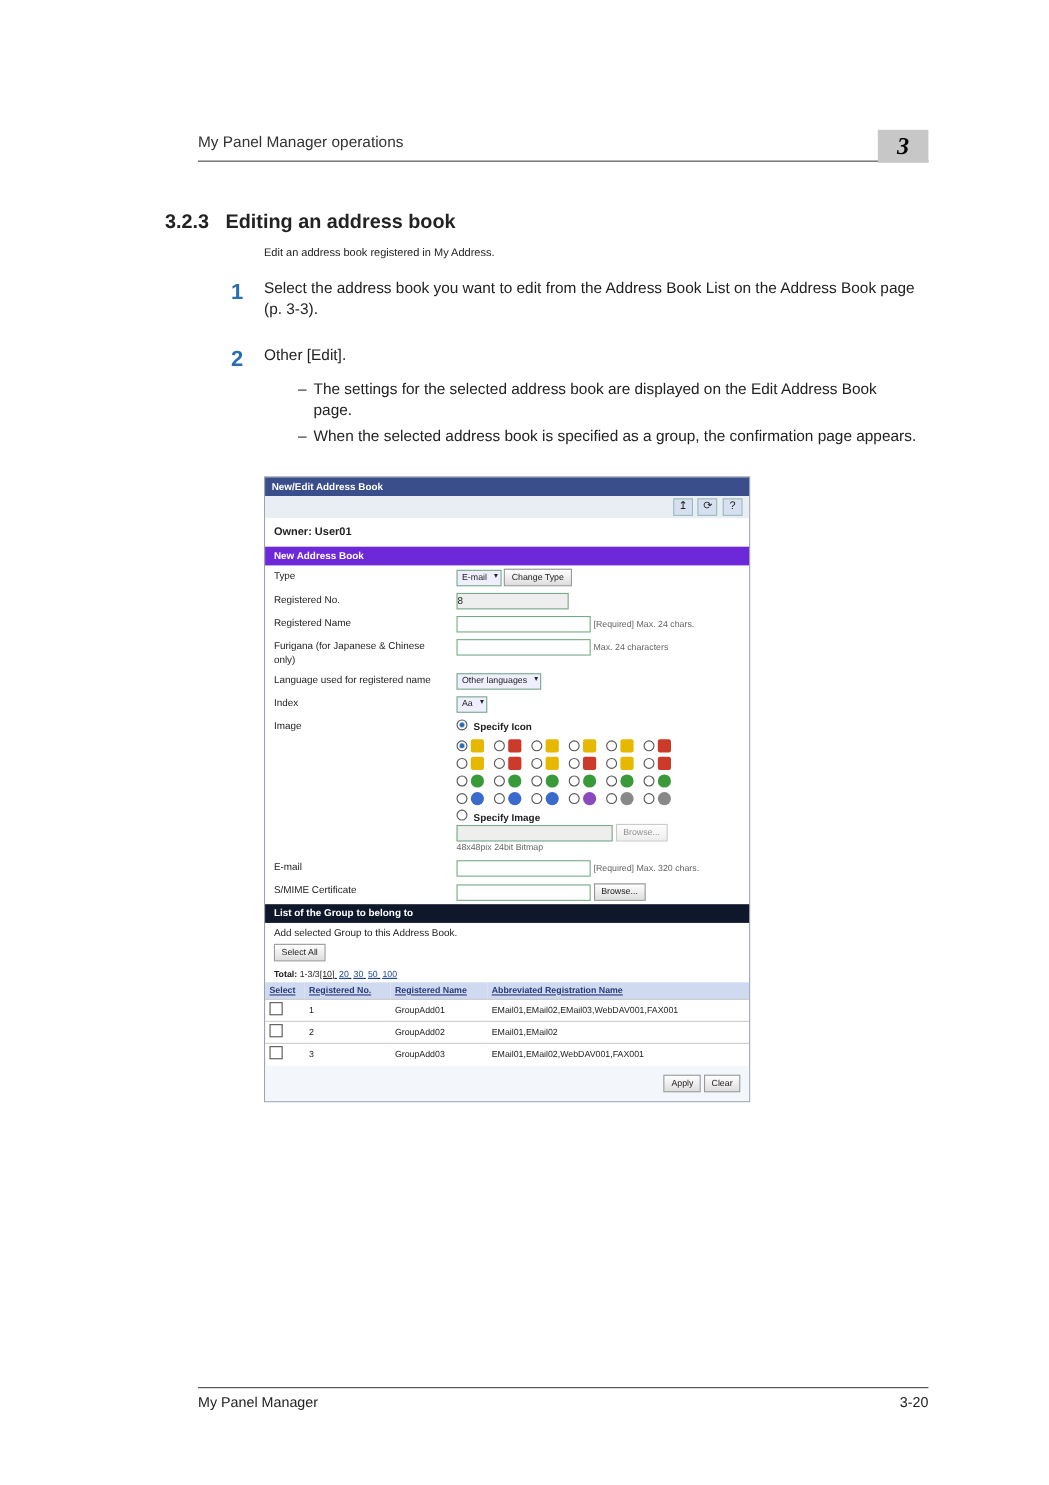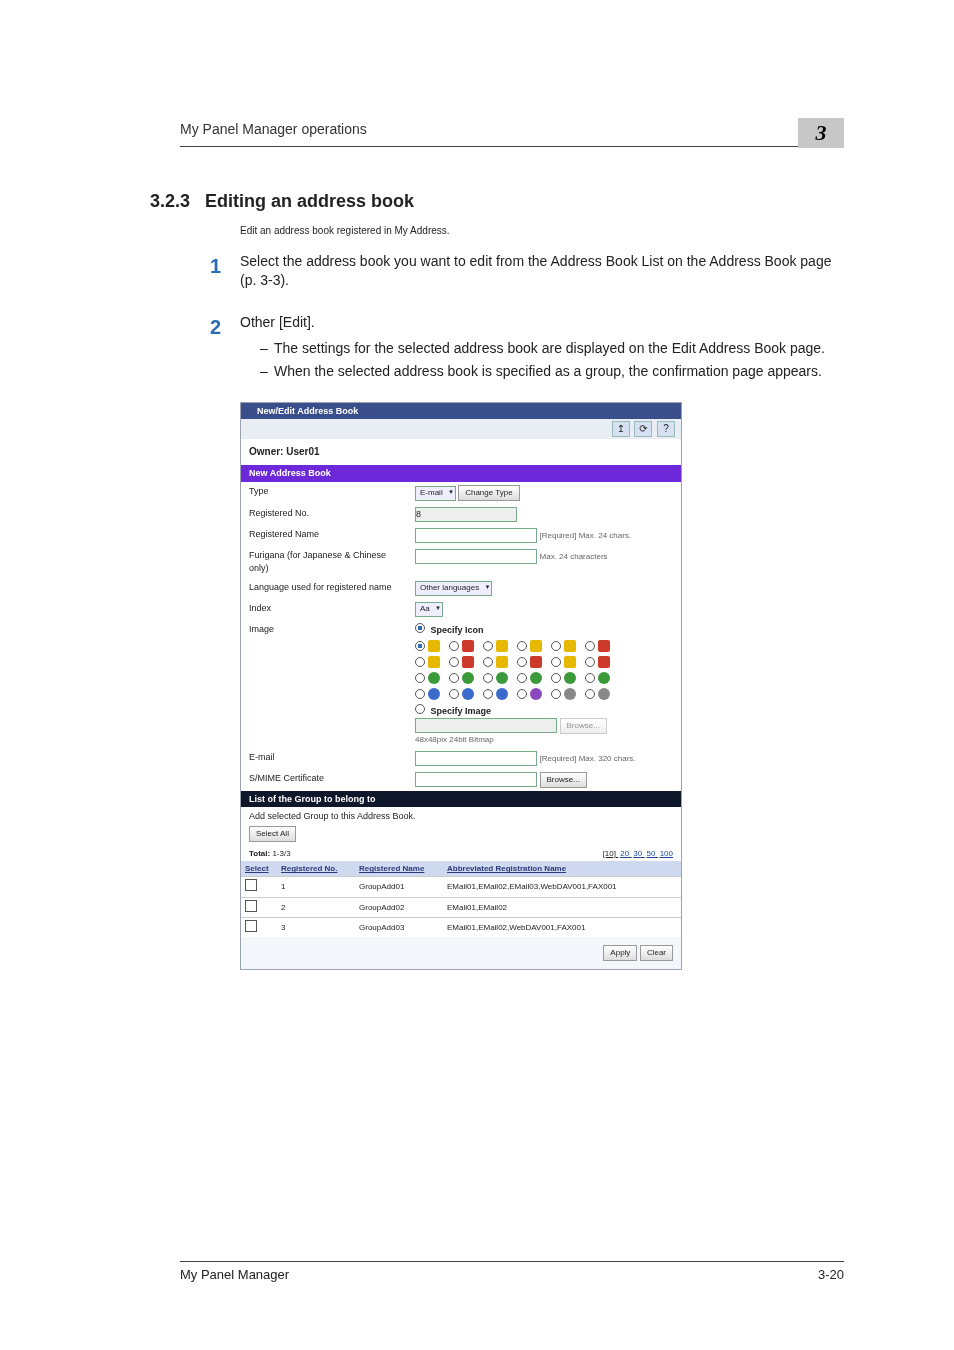--- a/index.html
+++ b/index.html
@@ -68,21 +68,21 @@
   color: #2a6db5;
   flex: 0 0 30px;
 }
 ol.steps > li > .step-body {
   flex: 1;
 }
 .step-lead {
   margin: 0 0 6px 0;
 }
 ul.sub {
-  margin: 0;
+  margin: 11px;
   padding-left: 20px;
 }
 ul.sub li {
   list-style: none;
   position: relative;
   padding-left: 14px;
   margin-bottom: 4px;
 }
 ul.sub li::before {
   content: "–";
@@ -92,21 +92,21 @@
 .figure {
   margin: 12px 0 0 60px;
   border: 1px solid #9ba3b3;
   width: 440px;
   background: #fff;
   font-size: 9px;
 }
 .figure .fig-title {
   background: #3b4e8c;
   color: #fff;
-  padding: 2px 16px;
+  padding: 2px 6px;
   font-size: 9px;
   font-weight: 700;
 }
 .figure .fig-toolbar {
   background: #e9edf4;
   padding: 2px 6px;
   text-align: right;
 }
 .tb-btn {
   display: inline-flex;
@@ -200,21 +200,21 @@
   color: #2a3a7a;
   text-decoration: underline;
   padding: 2px 4px;
   text-align: left;
 }
 .figure .group-table td {
   border-top: 1px solid #ccc;
   padding: 2px 4px;
 }
 .chk { width: 10px; height: 10px; border: 1px solid #555; display: inline-block; }
-.pager { text-align: right; padding: 2px 8px; font-size: 8px; text-decoration: underline; }
+.pager { text-align: left; padding: 2px 8px; font-size: 8px; text-decoration: underline; }
 .pager a { color: #1a4aa0; text-decoration: underline; margin-left: 2px; }
 .figure .foot {
   text-align: right;
   padding: 8px;
   background: #f3f6fb;
 }
 .footer-line {
   position: absolute;
   left: 180px;
   right: 110px;

